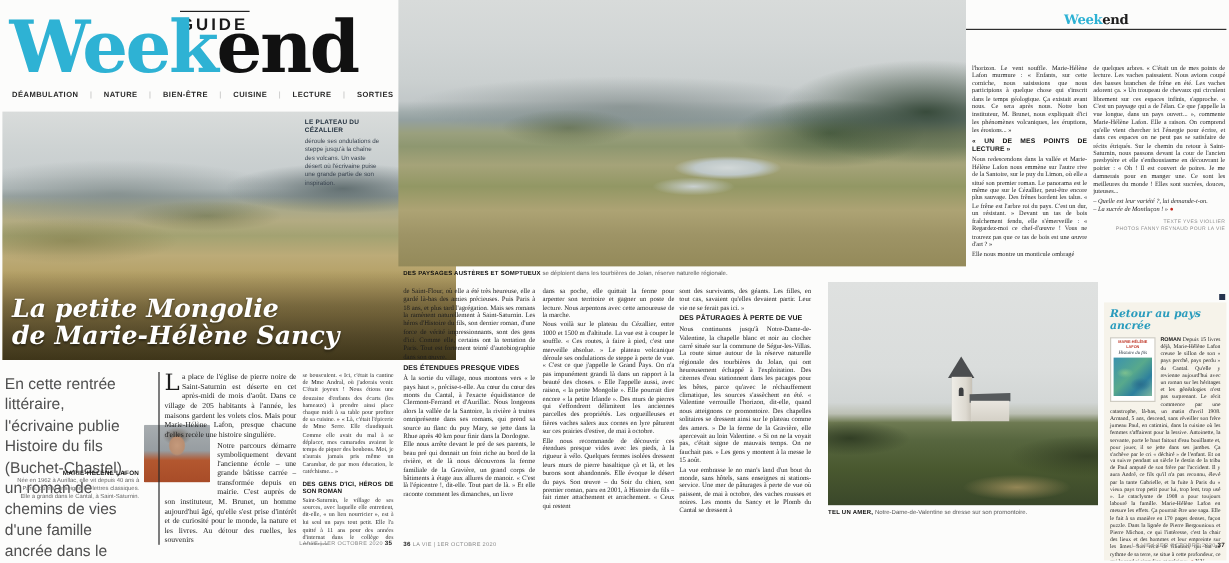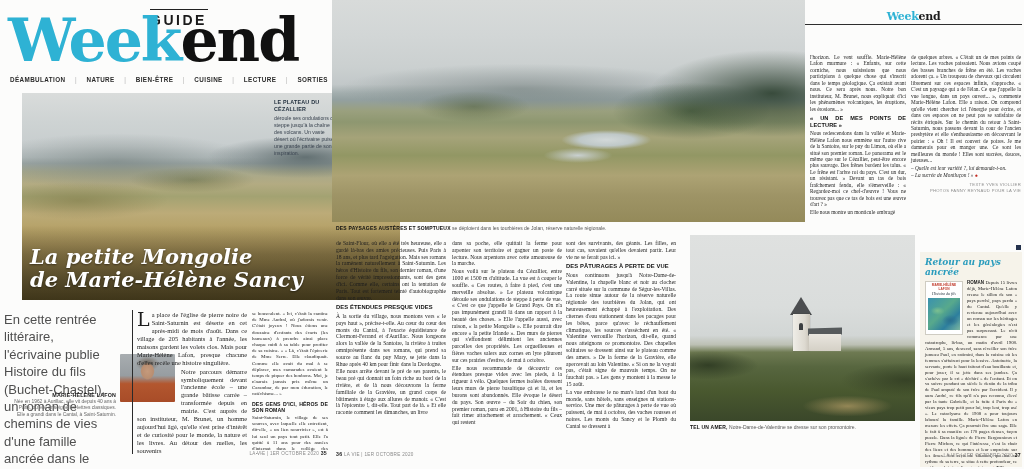--- a/index.html
+++ b/index.html
@@ -11,21 +11,21 @@
   .guide-rule{left:150px;top:9px;width:58px;height:1px;background:#222}
   .guide{left:150px;top:12px;font-family:Liberation Sans, sans-serif;font-weight:bold;font-size:14px;letter-spacing:2.5px;color:#1a1a1a}
   .masthead{left:8px;top:10px;font-family:"DejaVu Serif",serif;font-weight:bold;font-size:60px;line-height:1;letter-spacing:-2px;white-space:nowrap}
   .masthead .week{color:#2eb2d4}
   .masthead .mend{color:#111}
   .cats{left:10px;top:76px;width:318px;display:flex;justify-content:space-between;align-items:center;font-family:"Liberation Sans",sans-serif;font-weight:bold;font-size:6.3px;letter-spacing:.4px;color:#2a2a2a}
   .cats .sep{color:#b5b5b5;font-weight:normal}
 
   
   .photo{overflow:hidden}
-  .seg1{left:22px;top:93px;width:378px;height:207px;
+  .seg1{left:2px;top:93px;width:378px;height:207px;
     background:
       radial-gradient(140px 30px at 75% 31%, rgba(71,86,88,.75), transparent 70%),
       radial-gradient(200px 40px at 25% 33%, rgba(116,128,126,.6), transparent 70%),
       radial-gradient(90px 18px at 45% 42%, rgba(90,100,60,.5), transparent 70%),
       radial-gradient(120px 25px at 15% 52%, rgba(125,120,70,.55), transparent 75%),
       linear-gradient(180deg,#d9dcdb 0%,#ced3d3 14%,#c7cdce 26%,#b9c1c2 31%,#9fa9a8 34%,#a7a88c 38%,#b3ab82 44%,#a3a272 50%,#bcab78 58%,#b5a167 66%,#a9935b 74%,#97824c 82%,#7d6c3e 90%,#635527 100%)}
   .seg1::after{content:"";position:absolute;inset:0;background:linear-gradient(180deg,transparent 64%,rgba(45,40,22,.35) 78%,rgba(33,28,15,.55) 100%)}
   .seg2{left:332px;top:0;width:473px;height:222px;
     background:
       radial-gradient(60px 13px at 58% 63%, #d2d8d8 0%, #bfc8c8 45%, transparent 75%),

